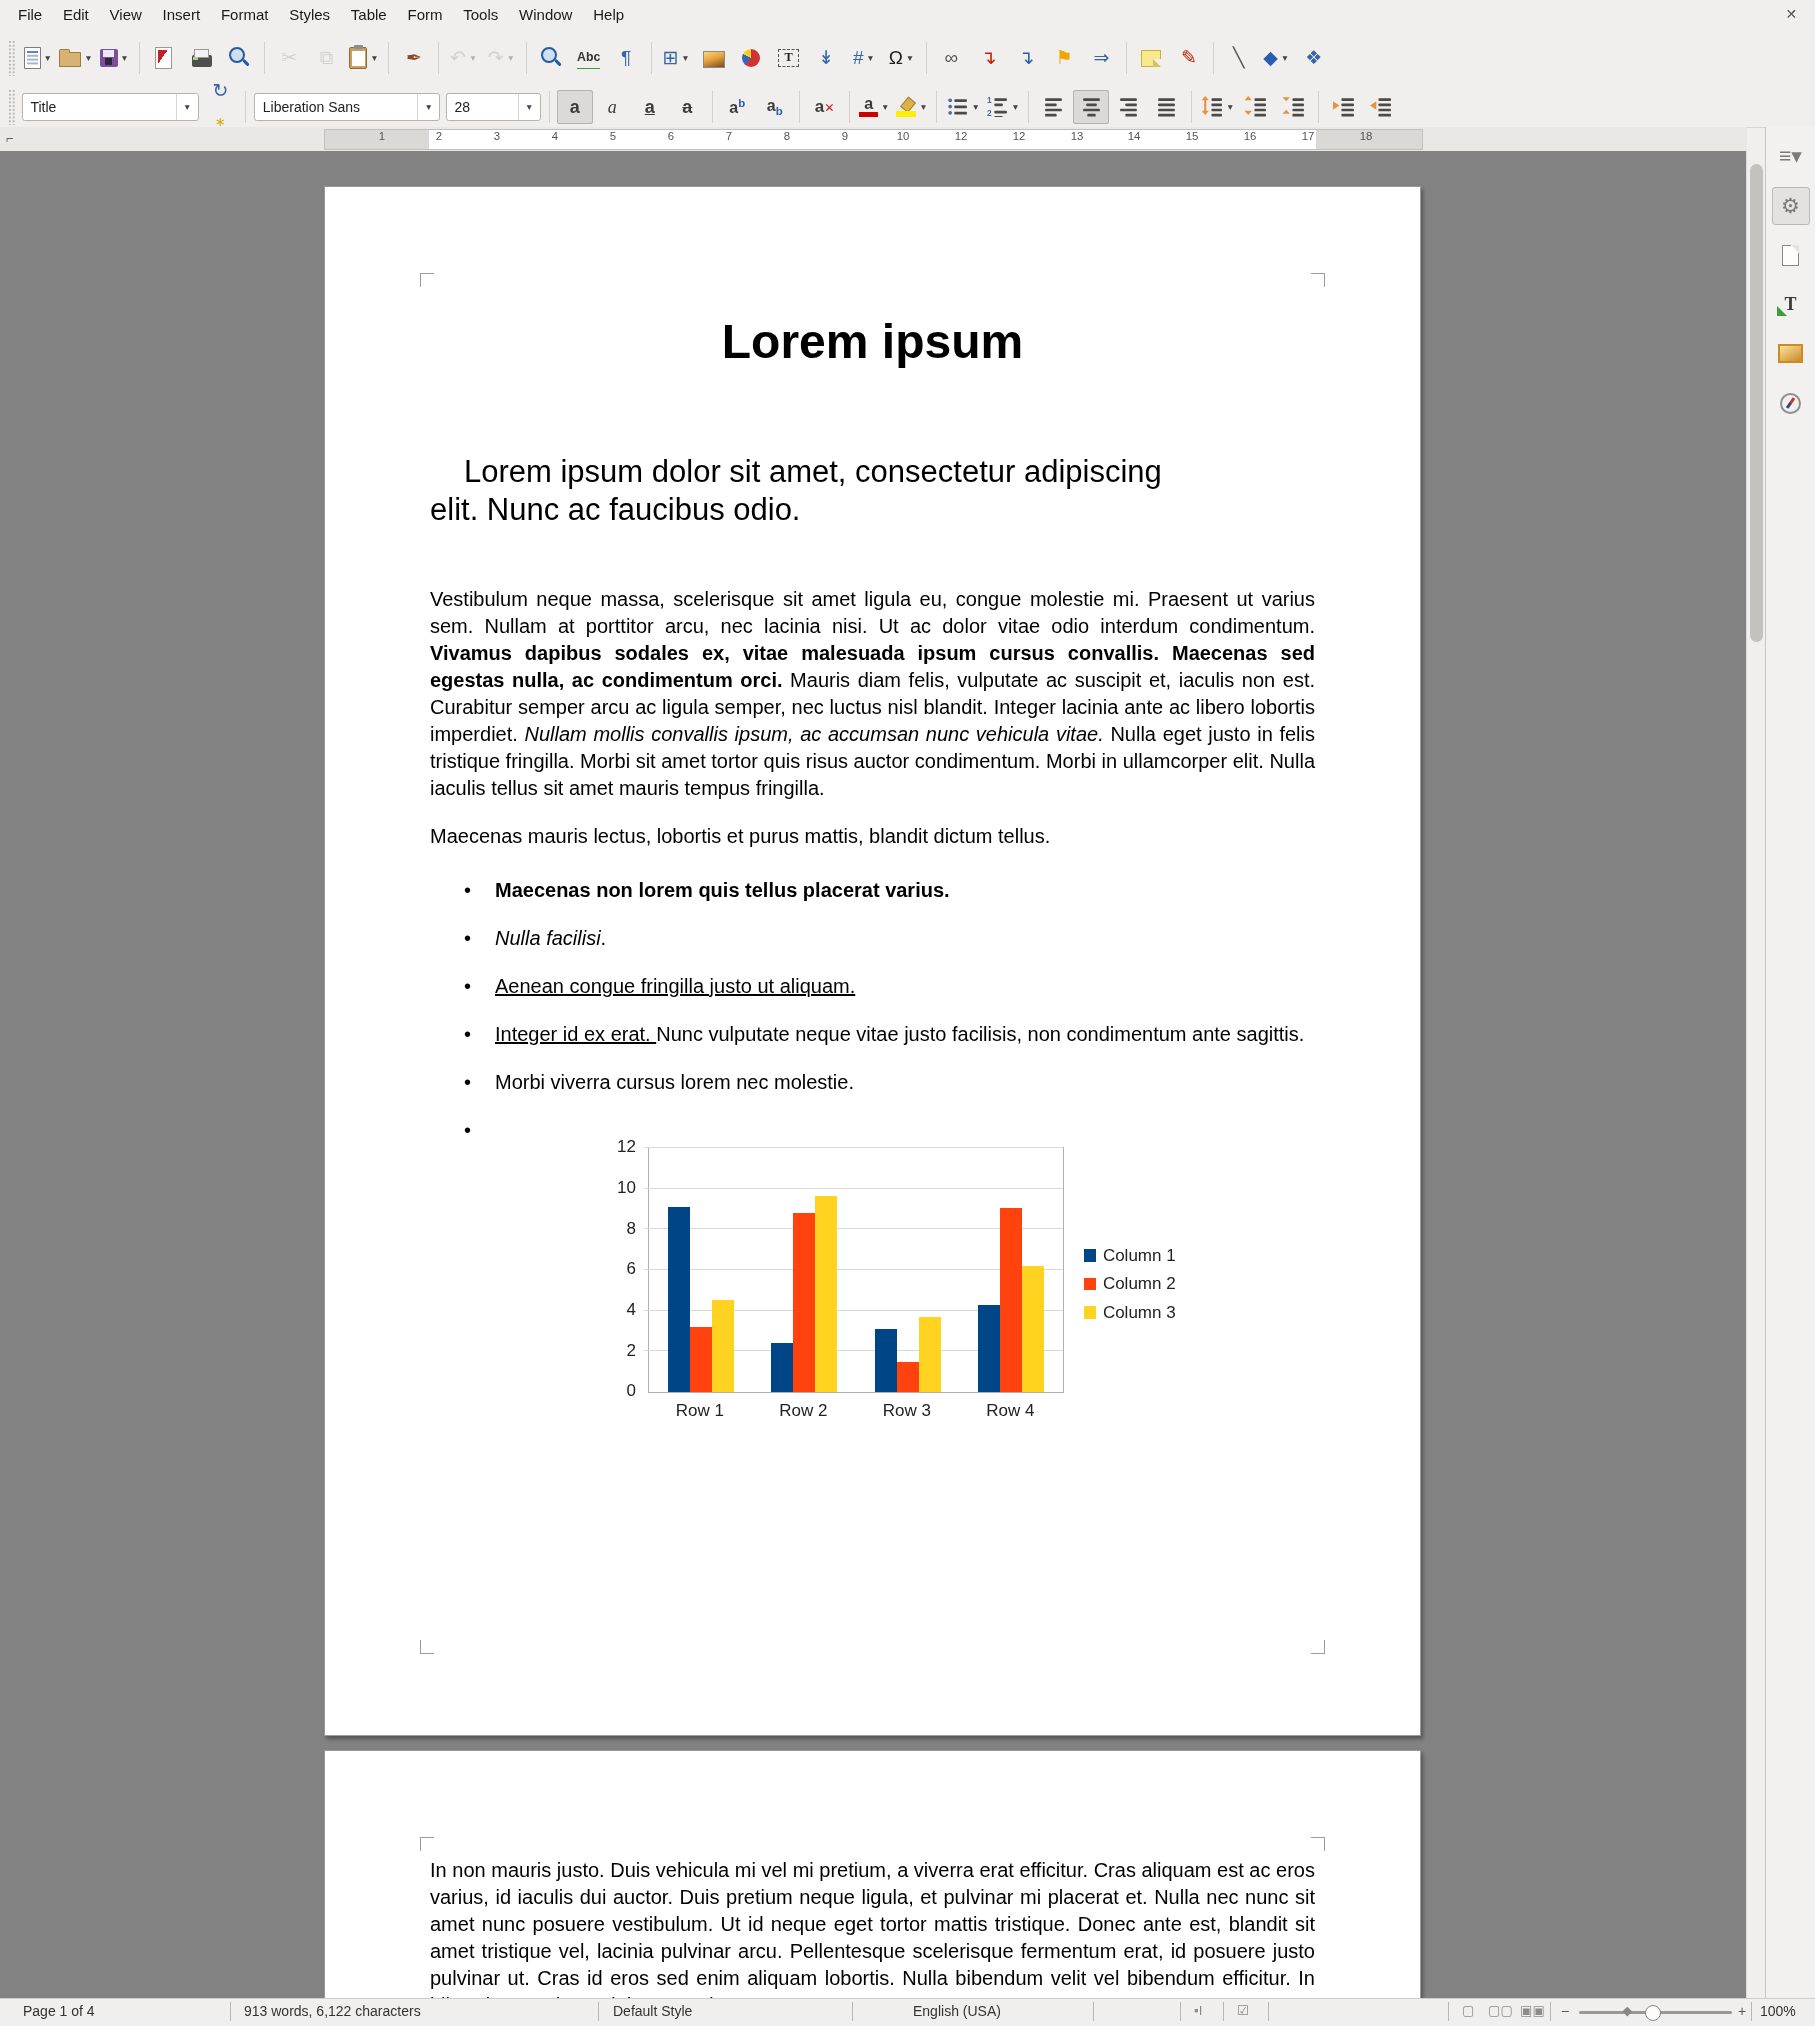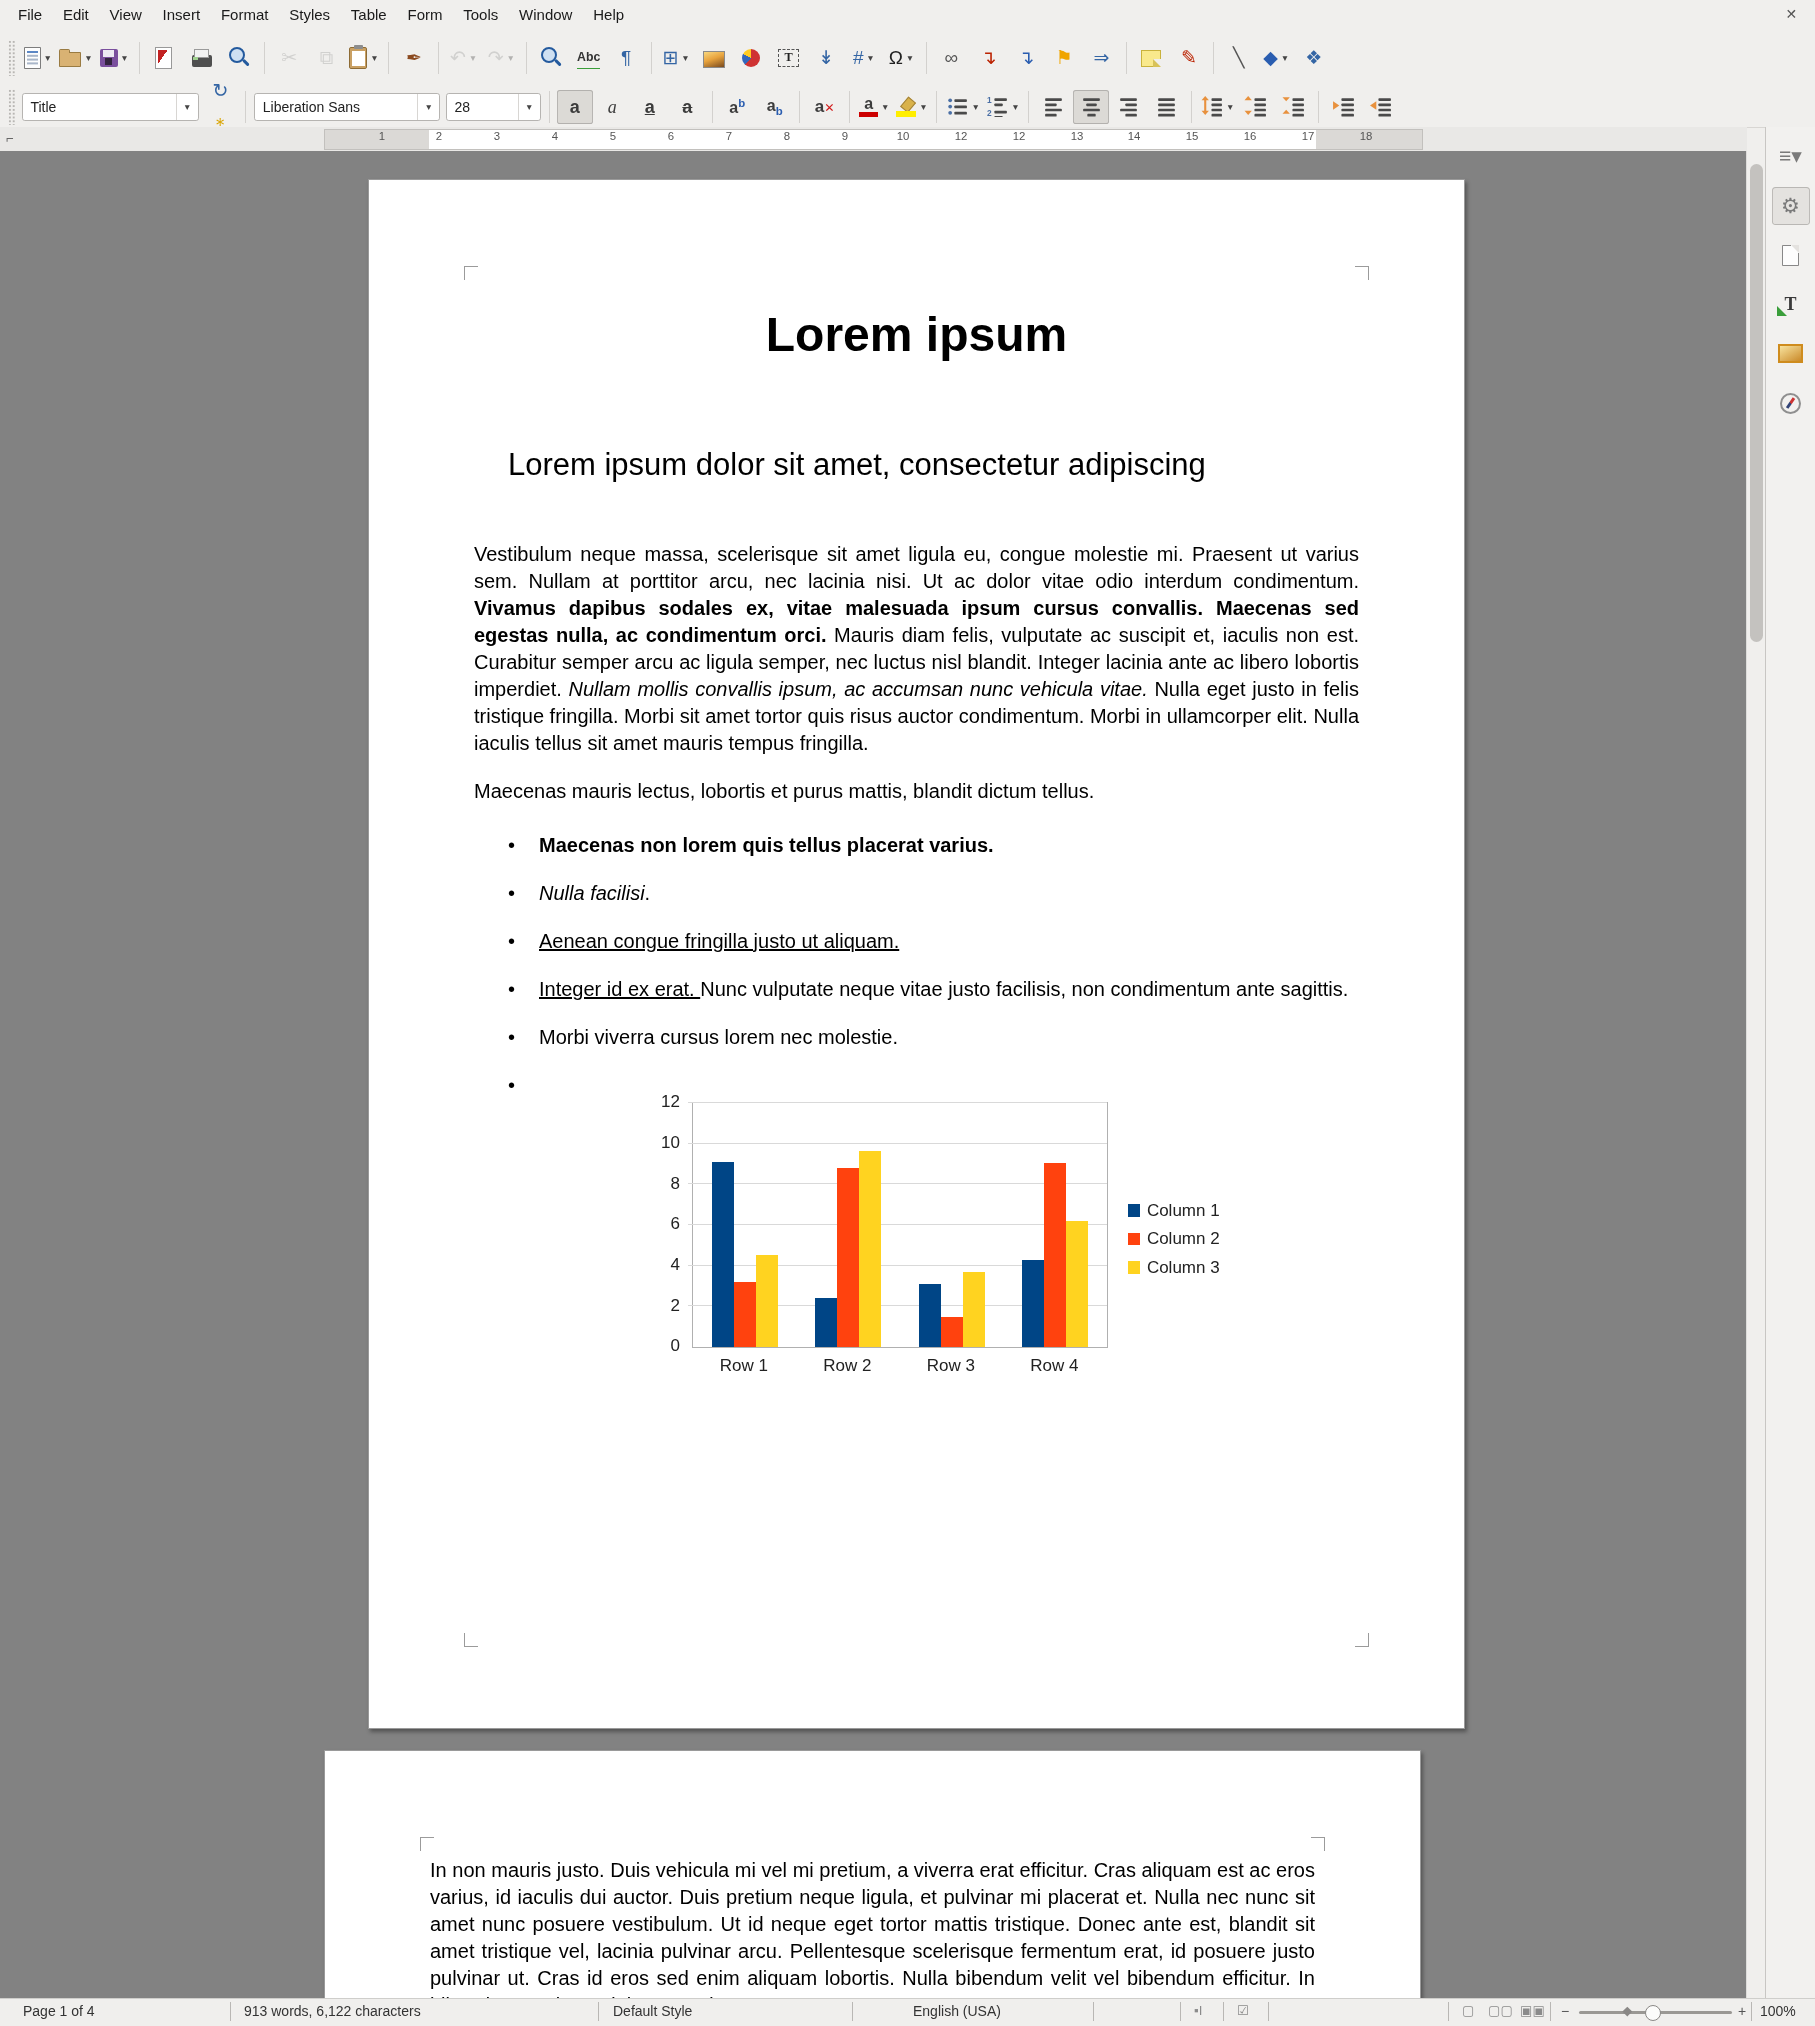--- a/index.html
+++ b/index.html
@@ -73,21 +73,21 @@
   .combo .arrow{width:21px;align-self:stretch;border-left:0.9px solid #d8d6d3;display:flex;align-items:center;justify-content:center;font-size:8.5px;color:#444;}
   
   #ruler{position:absolute;left:0;top:127px;right:68px;height:24.6px;background:#e9e8e6;border-bottom:0.9px solid #c9c7c4;}
   #ruler .strip{position:absolute;left:324px;width:1097px;top:1.9px;bottom:1.9px;background:#fff;border:0.9px solid #c2c0bd;}
   #ruler .mzone{position:absolute;top:0;bottom:0;background:#dbd9d6;}
   #ruler .num{position:absolute;top:2.8px;font-size:11.4px;color:#555;transform:translateX(-50%);}
   #tabsel{position:absolute;left:5.7px;top:3.8px;font-size:13.2px;color:#666;}
   
   #canvas{position:absolute;left:0;top:151px;right:68px;bottom:27.4px;background:#828282;overflow:hidden;}
   .page{position:absolute;left:324px;width:1095px;background:#fff;border:0.9px solid #9a9a9a;box-shadow:1.9px 2.8px 3.8px rgba(0,0,0,.35);}
-  #page1{top:28px;height:1548px;margin-left:44px;}
+  #page1{top:35px;height:1548px;}
   #page2{top:1599px;height:852px;}
   .corner{position:absolute;width:13.2px;height:13.2px;}
   .c-tl{border-top:0.9px solid #9b9b9b;border-left:0.9px solid #9b9b9b;}
   .c-tr{border-top:0.9px solid #9b9b9b;border-right:0.9px solid #9b9b9b;}
   .c-bl{border-bottom:0.9px solid #9b9b9b;border-left:0.9px solid #9b9b9b;}
   .c-br{border-bottom:0.9px solid #9b9b9b;border-right:0.9px solid #9b9b9b;}
   .content{position:absolute;left:105px;right:105px;top:0;color:#000;}
   #doc-title{margin-top:128px;text-align:center;font-size:48px;font-weight:bold;line-height:53px;}
   #doc-heading{margin-top:85px;font-size:31px;font-weight:normal;line-height:38px;}
   #doc-heading .l1{text-indent:34px;}
@@ -464,20 +464,21 @@
 
   <div class="page" id="page1">
     <div class="corner c-tl" style="left:95px;top:86px"></div>
     <div class="corner c-tr" style="right:95px;top:86px"></div>
     <div class="corner c-bl" style="left:95px;top:1453px"></div>
     <div class="corner c-br" style="right:95px;top:1453px"></div>
     <div class="content">
       <div id="doc-title">Lorem ipsum</div>
       <div id="doc-heading">
         <div class="l1">Lorem ipsum dolor sit amet, consectetur adipiscing</div>
+        <div class="l2">elit. Nunc ac faucibus odio.</div>
       </div>
       <div id="para1" class="bodytext"><span>Vestibulum neque massa, scelerisque sit amet ligula eu, congue molestie mi. Praesent ut varius sem. Nullam at porttitor arcu, nec lacinia nisi. Ut ac dolor vitae odio interdum condimentum. </span><span class="rb">Vivamus dapibus sodales ex, vitae malesuada ipsum cursus convallis. Maecenas sed egestas nulla, ac condimentum orci.</span><span> Mauris diam felis, vulputate ac suscipit et, iaculis non est. Curabitur semper arcu ac ligula semper, nec luctus nisl blandit. Integer lacinia ante ac libero lobortis imperdiet. </span><span class="ri">Nullam mollis convallis ipsum, ac accumsan nunc vehicula vitae.</span><span> Nulla eget justo in felis tristique fringilla. Morbi sit amet tortor quis risus auctor condimentum. Morbi in ullamcorper elit. Nulla iaculis tellus sit amet mauris tempus fringilla.</span></div>
       <div id="para2" class="bodytext">Maecenas mauris lectus, lobortis et purus mattis, blandit dictum tellus.</div>
       <ul id="bullets">
           <li><span class="bdot">•</span><span class="rb">Maecenas non lorem quis tellus placerat varius.</span></li>
           <li><span class="bdot">•</span><span class="ri">Nulla facilisi</span><span>.</span></li>
           <li><span class="bdot">•</span><span class="ru">Aenean congue fringilla justo ut aliquam. </span></li>
           <li><span class="bdot">•</span><span class="ru">Integer id ex erat. </span><span>Nunc vulputate neque vitae justo facilisis, non condimentum ante sagittis.</span></li>
           <li><span class="bdot">•</span><span>Morbi viverra cursus lorem nec molestie.</span></li>
           <li><span class="bdot">•</span></li>

